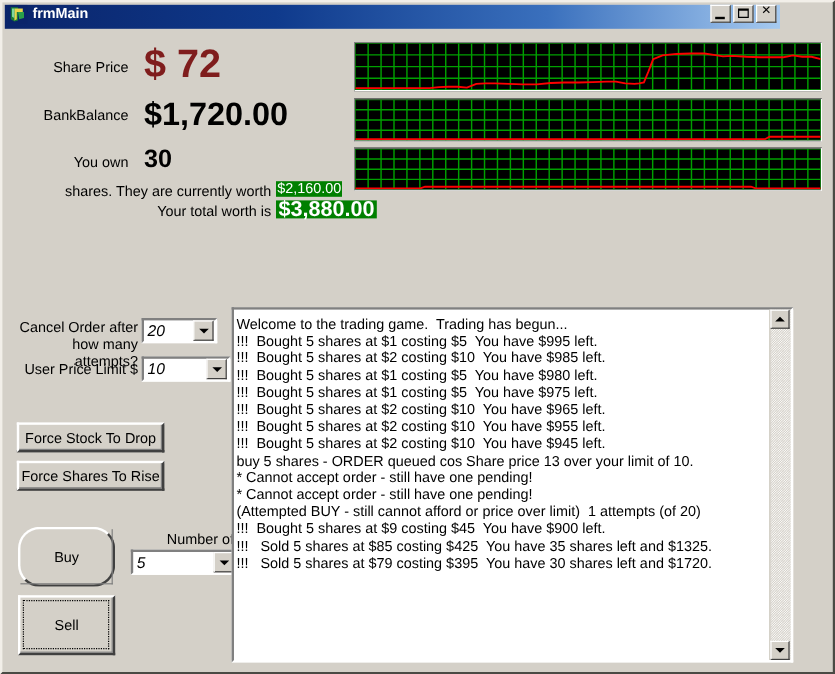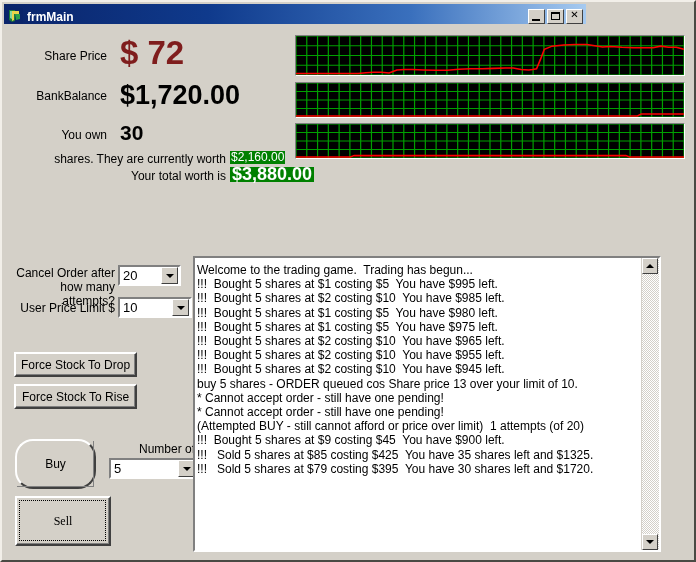--- a/index.html
+++ b/index.html
@@ -18,24 +18,24 @@
     box-sizing: border-box;
     border-left: 2px solid #f2efe9;
     border-top: 2px solid #f2efe9;
     border-right: 2px solid #4a4a44;
     border-bottom: 2px solid #4a4a44;
   }
   
   #titlebar {
     position: absolute;
     left: 2px; top: 2px;
-    width: 582px; height: 20px;
+    width: 646px; height: 20px;
     background: linear-gradient(to right, #0a246a 0%, #0f3a8c 35%, #3a70bd 70%, #a6caf0 100%);
     display: flex;
-    align-items: flex-end;
+    align-items: flex-start;
     padding: 0 2px;
     box-sizing: border-box;
   }
   #app-icon {
     width: 16px; height: 16px;
     margin-left: 1px; margin-right: 4px;
     position: relative;
     flex: 0 0 auto;
   }
   .title-text {
@@ -154,20 +154,21 @@
     align-items: center;
     cursor: default;
   }
   .combo-val {
     flex: 1 1 auto;
     font-size: 13px;
     color: #000;
     padding-left: 3px;
     white-space: nowrap;
     overflow: hidden;
+    font-style: italic;
   }
   .combo-arrow {
     flex: 0 0 auto;
     width: 17px;
     height: 17px;
     margin-right: 1px;
     background: #d4d0c8;
     border-left: 1px solid #ffffff;
     border-top: 1px solid #ffffff;
     border-right: 1px solid #404040;
@@ -469,28 +470,28 @@
     <span class="combo-val">10</span>
     <span class="combo-arrow"></span>
   </div>
 
   <div class="btn" style="left:12px; top:350px; width:123px; height:25px;">
     <span class="inner-shadow"></span>
     <span>Force Stock To Drop</span>
   </div>
   <div class="btn" style="left:12px; top:382px; width:123px; height:25px;">
     <span class="inner-shadow"></span>
-    <span>Force Stock To Rise</span>
+    <span>Force Shares To Rise</span>
   </div>
 
   <div class="btn" style="left:13px; top:437px; width:81px; height:50px;border-radius:18px;">
     <span class="inner-shadow"></span>
     <span>Buy</span>
   </div>
-  <div class="btn focused" style="left:13px; top:494px; width:96px; height:50px;font-family:Liberation Serif, serif;">
+  <div class="btn focused" style="left:13px; top:494px; width:81px; height:50px;">
     <span class="inner-shadow"></span>
     <span class="focus-rect"></span>
     <span>Sell</span>
   </div>
 
   <div class="ctl-label" style="left:105px; top:440px; width:106px; text-align:left;margin-left:32px;">Number of Shares</div>
   <div class="combo" style="left:107px; top:456px; width:89px; height:21px;">
     <span class="combo-val">5</span>
     <span class="combo-arrow"></span>
   </div>

